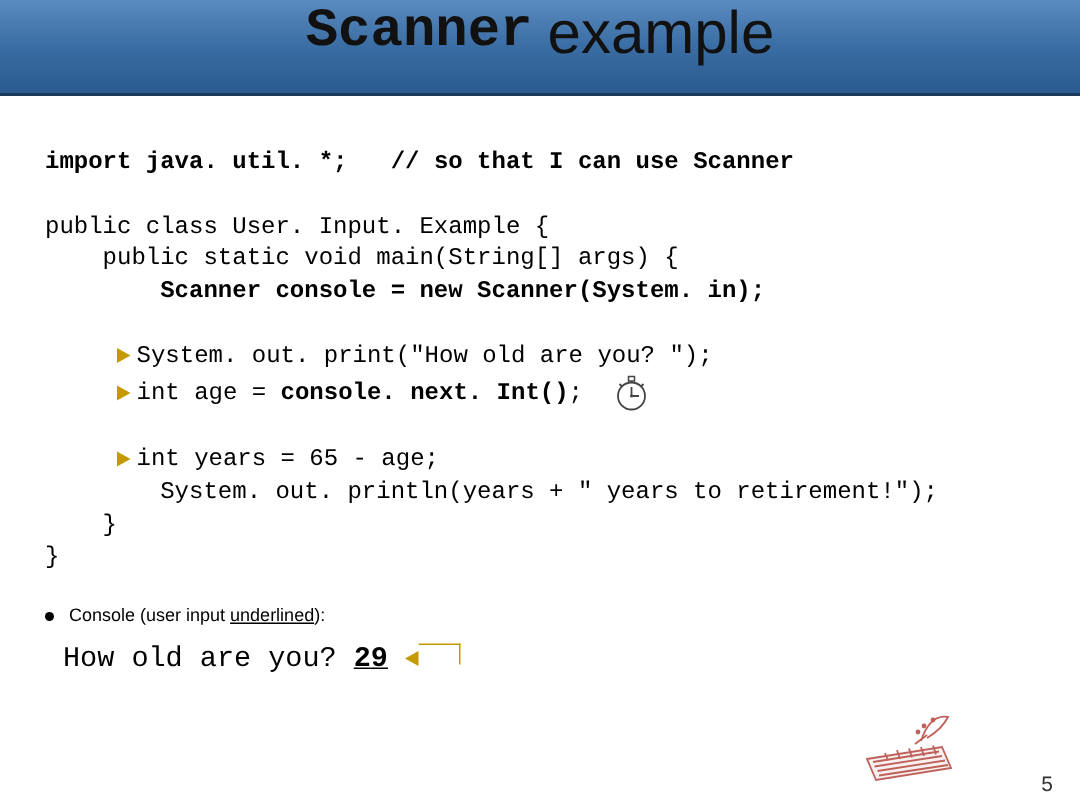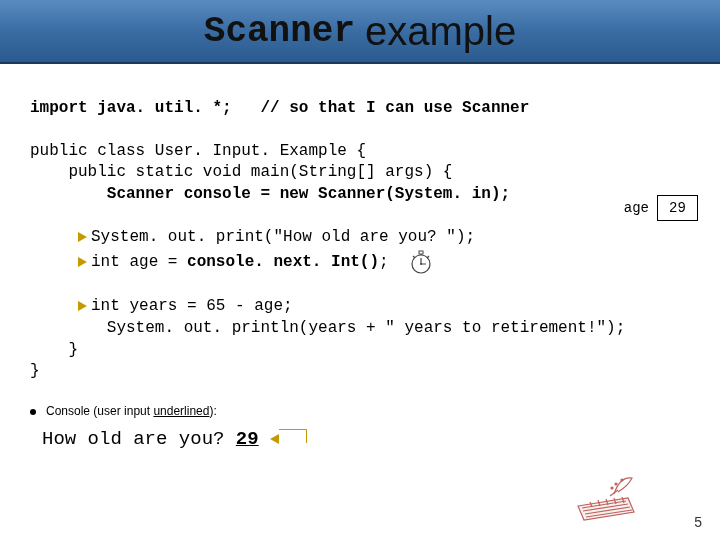--- a/index.html
+++ b/index.html
@@ -11,21 +11,21 @@
     font-family: Verdana, Geneva, sans-serif;
     position: relative;
     overflow: hidden;
   }
   .title-bar {
     background: linear-gradient(to bottom, #5a8bc0 0%, #3a6da3 50%, #2a5a90 100%);
     height: 64px;
     border-bottom: 2px solid #1a3a5a;
     text-align: center;
     display: flex;
-    align-items: center;
+    align-items: flex-start;
     justify-content: center;
   }
   .title-bar .t1 {
     font-family: "Courier New", monospace;
     font-weight: bold;
     font-size: 36px;
     color: #111;
     margin-right: 10px;
   }
   .title-bar .t2 {
@@ -140,24 +140,20 @@
     </svg>
 
      <span class="arrow-right"></span><span>int years = 65 - age;</span>
 <span>        System. out. println(years + " years to retirement!");</span>
 <span>    }</span>
 <span>}</span>
 </div>
 
 <table class="table-box">
   <tbody>
-      <tr>
-    <td class="label">age</td>
-    <td class="val">29</td>
-  </tr>
 </tbody>
   </table>
 
 <div class="bullet-block">
   <span class="bullet"><span class="dot"></span><span>Console (user input <span class="underline">underlined</span>):</span></span>
 </div>
 
 <div class="console-out">
   <span>How old are you? </span><span class="underline bold">29</span> <span class="console-arrow"></span><span class="bend-line" style="width:28px;height:14px;margin-top:2px;"></span><br>
 </div>

